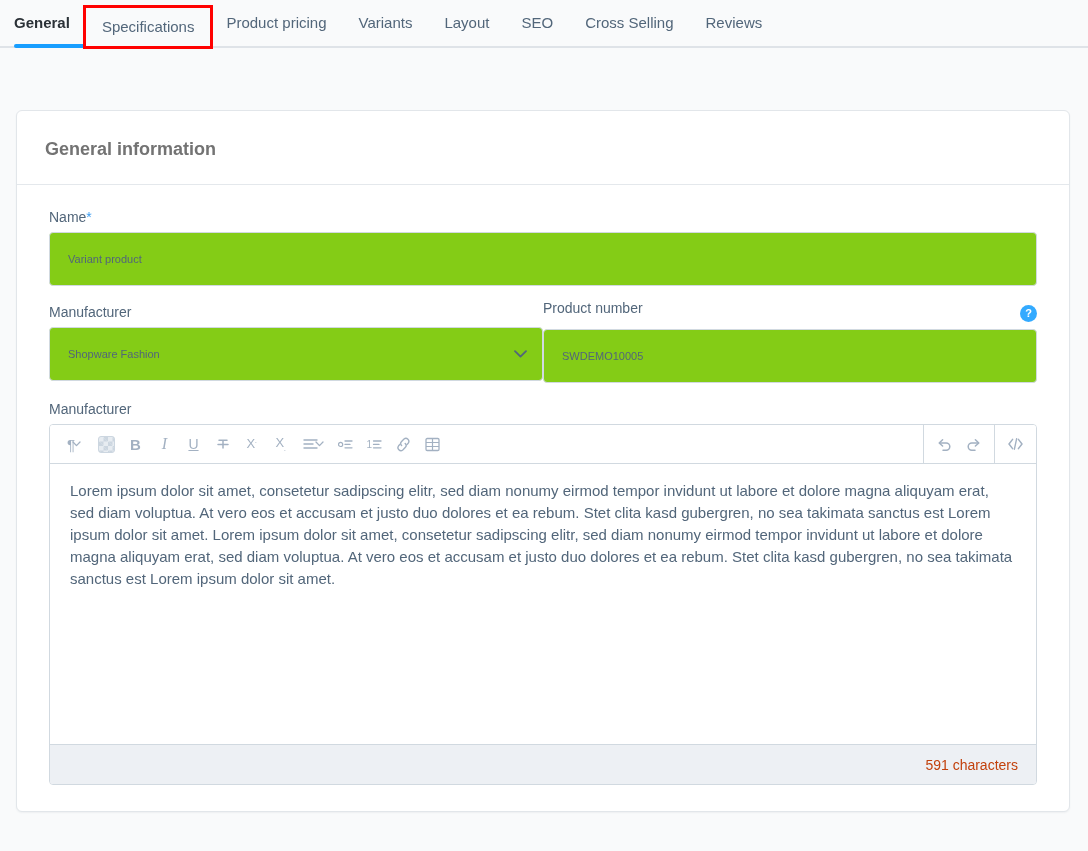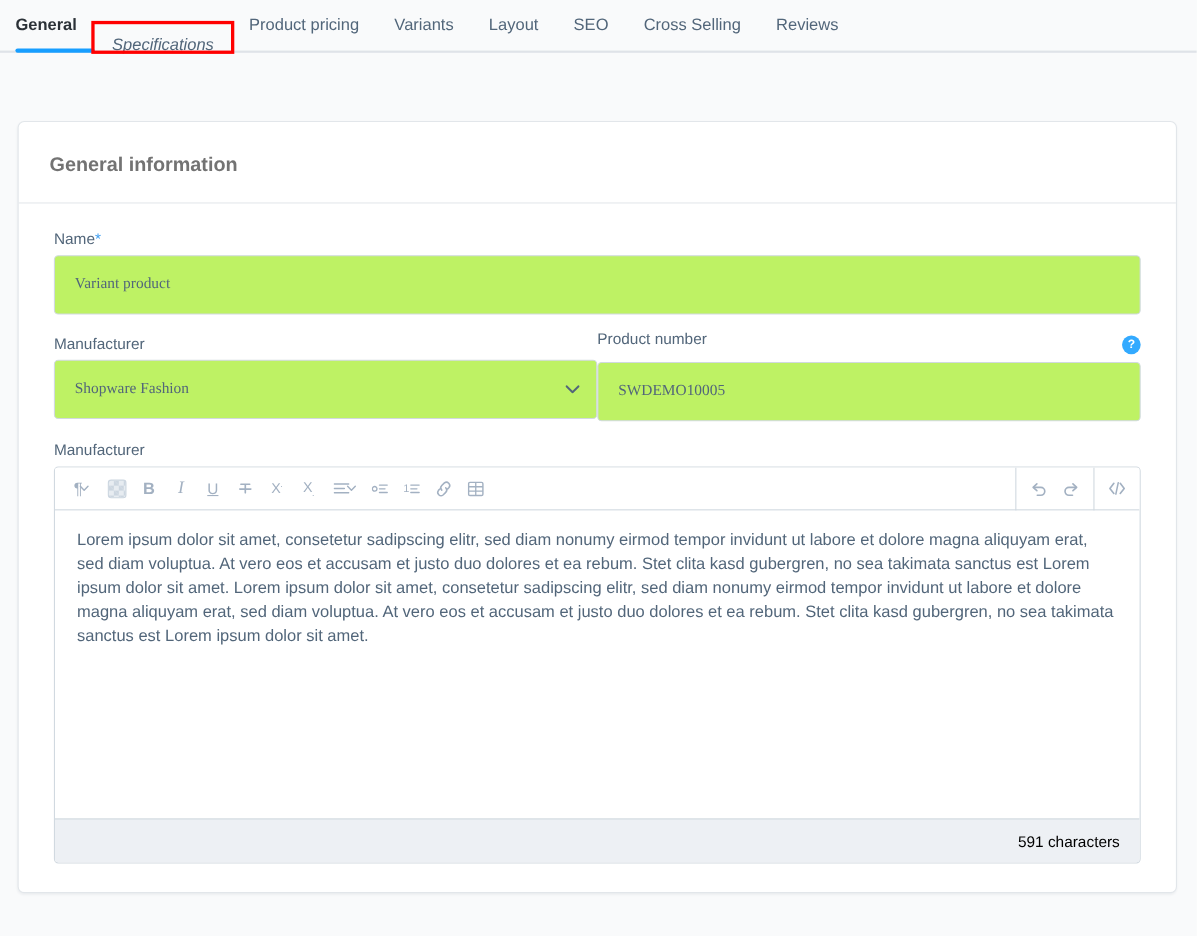--- a/index.html
+++ b/index.html
@@ -43,24 +43,23 @@
     position: absolute;
     left: 0; right: 0;
     bottom: -2px;
     height: 4px;
     background: #189eff;
     border-radius: 2px;
   }
   .tab.highlighted {
     outline: 3px solid #ff0000;
     outline-offset: 0px;
-    height: 24px;
+    height: 38px;
     line-height: 38px;
     margin-top: 0;
-    font-style: italic;
   }
   .tab-wrap { display: flex; align-items: flex-end; }
 
   
   .card {
     position: absolute;
     left: 16px;
     top: 110px;
     width: 1054px;
     background: #ffffff;
@@ -87,25 +86,25 @@
     font-size: 14px;
     color: #52667a;
     margin-bottom: 7px;
   }
   .req { color: #3b9cf0; }
   .control {
     width: 100%;
     height: 54px;
     border: 1px solid #d1d9e0;
     border-radius: 4px;
-    background: #bef264;
-    font-size: 14px;
+    background: #84cc16;
+    font-size: 11px;
     color: #52667a;
     padding: 0 18px;
-    font-family: Liberation Serif, serif;
+    font-family: Liberation Sans, sans-serif;
     outline: none;
   }
   .control::placeholder { color: #758ca3; }
 
   .row2 { display: flex; }
   .col { flex: 1; min-width: 0; }
 
   .select-wrap { position: relative; }
   .select-wrap .chev {
     position: absolute;
@@ -192,21 +191,21 @@
   .editor-content p { margin: 0; }
   .editor-footer {
     background: #edf0f4;
     border-top: 1px solid #d1d9e0;
     height: 40px;
     display: flex;
     align-items: center;
     justify-content: flex-end;
     padding: 0 18px;
     font-size: 14px;
-    color: #000000;
+    color: #c2410c;
   }
   .icon-sub { font-size: 13px; letter-spacing: -0.5px; }
   svg { display: block; }
 </style>
 </head>
 <body>
 
 <div class="tabbar">
   <div class="tab-wrap">
     <div class="tab active">

